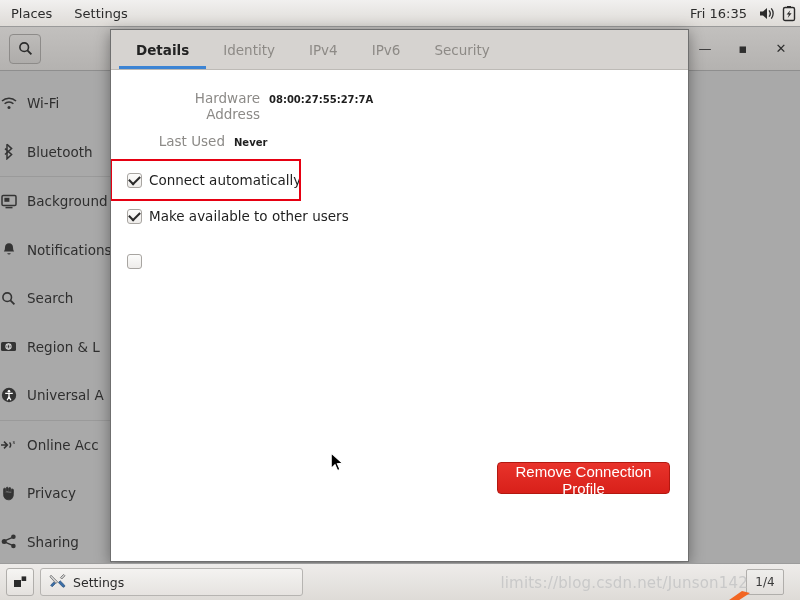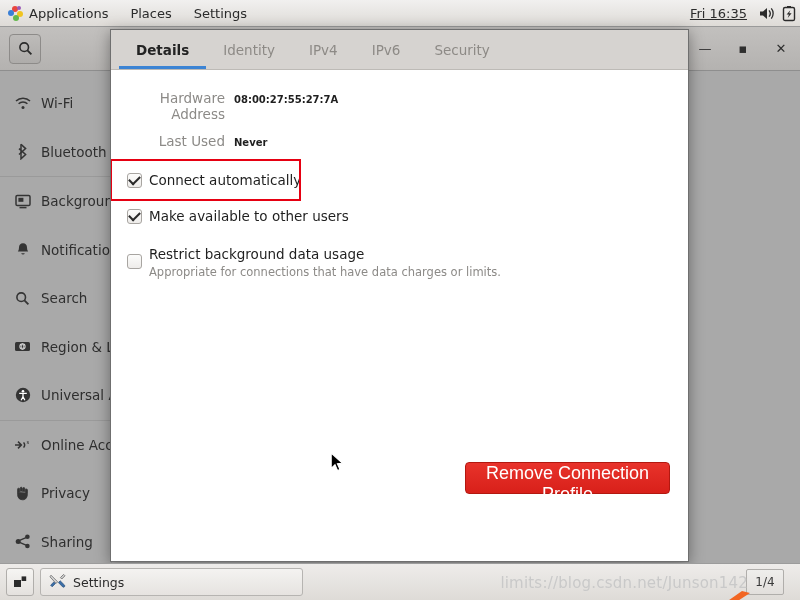--- a/index.html
+++ b/index.html
@@ -24,21 +24,21 @@
   .apps-glyph { width: 15px; height: 15px; position: relative; display: inline-block; }
   .apps-glyph i {
     position: absolute; width: 6px; height: 6px; border-radius: 50%; display: block;
   }
   .apps-glyph i:nth-child(1) { background: #e8473f; left: 4px; top: 0; }
   .apps-glyph i:nth-child(2) { background: #f0c420; left: 9px; top: 5px; }
   .apps-glyph i:nth-child(3) { background: #3a7fd5; left: 0px; top: 4px; }
   .apps-glyph i:nth-child(4) { background: #62b84b; left: 5px; top: 9px; }
   .apps-glyph i:nth-child(5) { background: #9b59b6; left: 9px; top: 0px; width:4px;height:4px; }
   #panel-spacer { flex: 1; }
-  #panel-clock { font-size: 13px; padding: 0 9px; color: #2b2b2b; white-space: nowrap; text-decoration: underline; }
+  #panel-clock { font-size: 13px; padding: 0 9px; color: #2b2b2b; white-space: nowrap; }
   .tray-icon { width: 22px; height: 22px; display: flex; align-items: center; justify-content: center; }
 
   
   #settings-window {
     position: absolute; left: 0; top: 27px; width: 800px; height: 536px;
     background: #a9a9a9;
   }
   #settings-titlebar {
     position: absolute; left: 0; top: 0; width: 800px; height: 44px;
     background: linear-gradient(#c2c0be, #b4b2b0);
@@ -59,21 +59,21 @@
     width: 38px; height: 44px; display: flex; align-items: center; justify-content: center;
     color: #2e2e2e; font-size: 13px;
   }
   #settings-body { position: absolute; left: 0; top: 44px; width: 800px; height: 492px; display: flex; }
   #sidebar {
     width: 112px; background: #a9a9a9; padding-top: 8px; flex: 0 0 112px;
     border-right: 1px solid #9b9b9b;
   }
   .side-item {
     height: 48.5px; display: flex; align-items: center; gap: 10px;
-    padding-left: 14px; font-size: 13.5px; color: #2f2f2f; white-space: nowrap;
+    font-size: 13.5px; color: #2f2f2f; white-space: nowrap;
   }
   .side-sep { height: 1px; background: #9a9a9a; margin: 0; }
   .side-ico { width: 17px; flex: 0 0 17px; display: flex; align-items: center; justify-content: center; }
   #panel-area { flex: 1; position: relative; background: #a9a9a9; }
   .ghost-panel {
     position: absolute; border: 1px solid #8f8f8f; background: #a9a9a9;
   }
 
   
   #dialog {
@@ -139,24 +139,24 @@
   .cbox.checked::after {
     content: ""; width: 9px; height: 5px;
     border-left: 2.2px solid #2a2a2a; border-bottom: 2.2px solid #2a2a2a;
     transform: rotate(-45deg) translate(1px,-1px);
   }
   .cb-label { font-size: 13.5px; color: #1f1f1f; line-height: 17px; text-align: center; }
   .cb-sub { font-size: 11.5px; color: #8c8a87; margin-top: 2px; }
 
   #remove-btn {
     position: absolute; right: 18px; bottom: 24px;
-    width: 205px; height: 32px;
+    width: 173px; height: 32px;
     background: linear-gradient(#e8332b,#d8201a);
     border: 1px solid #b31810; border-radius: 4px;
-    color: #ffffff; font-size: 18px;
+    color: #ffffff; font-size: 15px;
   }
 
   
   #taskbar {
     position: absolute; left: 0; bottom: 0; width: 800px; height: 37px;
     background: linear-gradient(#eeecea,#dedbd7);
     border-top: 1px solid #9c9c9c;
     display: flex; align-items: center; padding: 0 6px;
   }
   #showdesk-btn {
@@ -190,30 +190,20 @@
   }
 
   #cursor { position: absolute; left: 330px; top: 452px; pointer-events: none; }
 </style>
 </head>
 <body>
 
 <div id="screen">
 
   <div id="top-panel">
-    <div class="panel-menu" id="apps-menu">
-      <span class="apps-glyph">
-        <i></i>
-          <i></i>
-          <i></i>
-          <i></i>
-          <i></i>
-      </span>
-      <span>Applications</span>
-    </div>
     <div class="panel-menu">Places</div>
     <div class="panel-menu">Settings</div>
     <div id="panel-spacer"></div>
     <div id="panel-clock">Fri 16:35</div>
     <div class="tray-icon">
       <svg width="17" height="15" viewBox="0 0 17 15">
         <path d="M1 5.5h3L8 2v11L4 9.5H1z" fill="#2b2b2b"></path>
         <path d="M10 4.3a5 5 0 0 1 0 6.4" stroke="#2b2b2b" stroke-width="1.3" fill="none"></path>
         <path d="M12.3 2.4a8 8 0 0 1 0 10.2" stroke="#2b2b2b" stroke-width="1.3" fill="none"></path>
       </svg>
@@ -372,21 +362,21 @@
     <div id="tabbar">
       <div class="tab active">Details</div>
       <div class="tab">Identity</div>
       <div class="tab">IPv4</div>
       <div class="tab">IPv6</div>
       <div class="tab">Security</div>
     </div>
 
     <div id="dlg-content">
 
-      <div class="info-row" style="margin-bottom:11px;">
+      <div class="info-row" style="margin-bottom:11px;padding-left:35px;">
         <div class="info-label">Hardware Address</div>
         <div class="info-value">08:00:27:55:27:7A</div>
       </div>
 
       <div class="info-row" style="margin-bottom:23px;">
         <div class="info-label">Last Used</div>
         <div class="info-value">Never</div>
       </div>
 
       <div style="position:relative; padding-left:8px;">
@@ -396,24 +386,20 @@
         </div>
         <div class="redbox" style="left:-1px; top:-13px; width:191px; height:42px;"></div>
 
         <div class="cb-row" style="margin-bottom:19px;">
           <span class="cbox checked"></span>
           <span class="cb-label">Make available to other users</span>
         </div>
 
         <div class="cb-row">
           <span class="cbox" style="top:10px;"></span>
-          <span style="display:block;">
-            <span class="cb-label">Restrict background data usage</span>
-            <span class="cb-sub" style="display:block;">Appropriate for connections that have data charges or limits.</span>
-          </span>
         </div>
       </div>
 
       <button id="remove-btn">Remove Connection Profile</button>
     </div>
   </div>
 
   <div id="taskbar">
     <div id="showdesk-btn">
       <svg width="15" height="15" viewBox="0 0 15 15">

